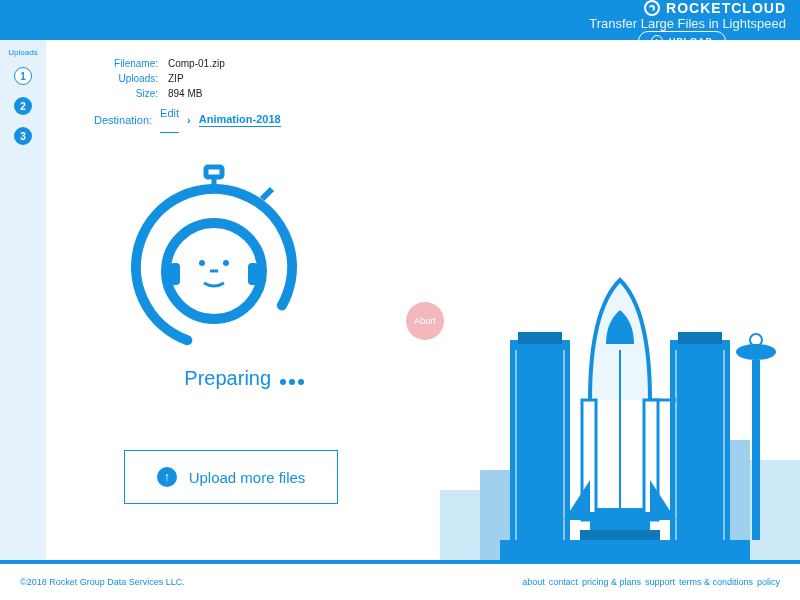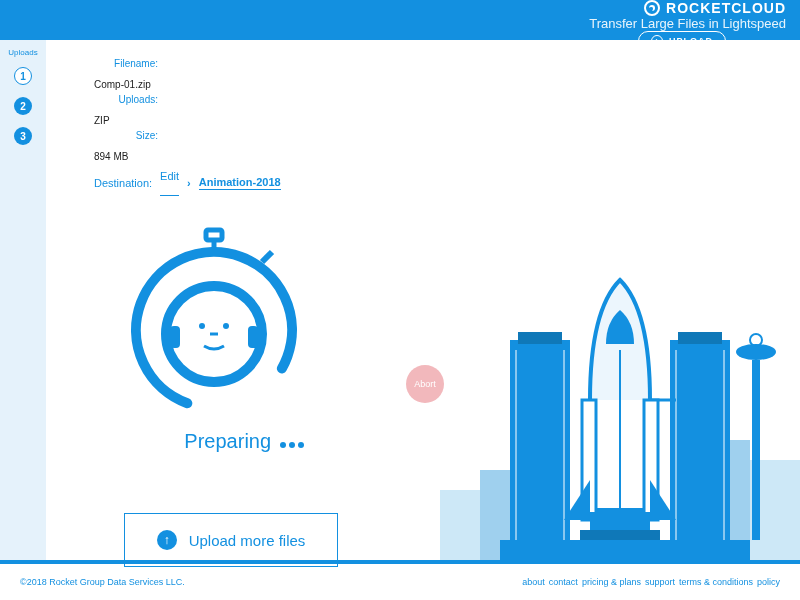--- a/index.html
+++ b/index.html
@@ -28,21 +28,21 @@
   
   .body{display:flex;height:520px;justify-content:space-between;}
   .sidebar{width:46px;background:var(--pale);padding-top:8px;display:flex;flex-direction:column;align-items:center;}
   .sb-title{font-size:8px;color:var(--blue);margin-bottom:10px;}
   .stepper{display:flex;flex-direction:column;gap:12px;align-items:center;}
   .step{width:18px;height:18px;border-radius:50%;background:var(--blue);color:#fff;font-size:10px;display:flex;align-items:center;justify-content:center;font-weight:600;}
   .step.active{background:#fff;color:var(--blue);border:1.5px solid var(--blue);position:relative;}
   .step.active:before{content:"";position:absolute;left:-14px;width:28px;height:18px;background:#fff;border-radius:10px;border:1.5px solid var(--blue);z-index:-1;}
   .main{flex:1;position:relative;padding:18px 0 0 48px;}
   .meta{font-size:10px;}
-  .meta .row{display:flex;gap:10px;margin-bottom:4px;flex-direction:column;}
+  .meta .row{display:flex;gap:10px;margin-bottom:4px;}
   .meta .lbl{width:64px;text-align:right;color:var(--blue);}
   .meta .val{color:#222;}
   .dest{margin-top:8px;font-size:11px;display:flex;align-items:center;gap:8px;}
   .dest .dlbl{color:var(--blue);}
   .dest .edit{color:var(--blue);border-bottom:1px solid var(--blue);padding-bottom:13px;}
   .dest .chev{color:var(--blue);font-weight:700;}
   .dest .folder{color:var(--blue);font-weight:600;border-bottom:1px solid var(--blue);padding-bottom:1px;}
   
   .prep-wrap{margin-top:30px;margin-left:20px;position:relative;width:260px;}
   .prep-txt{color:var(--blue);font-size:20px;font-weight:300;text-align:center;}

